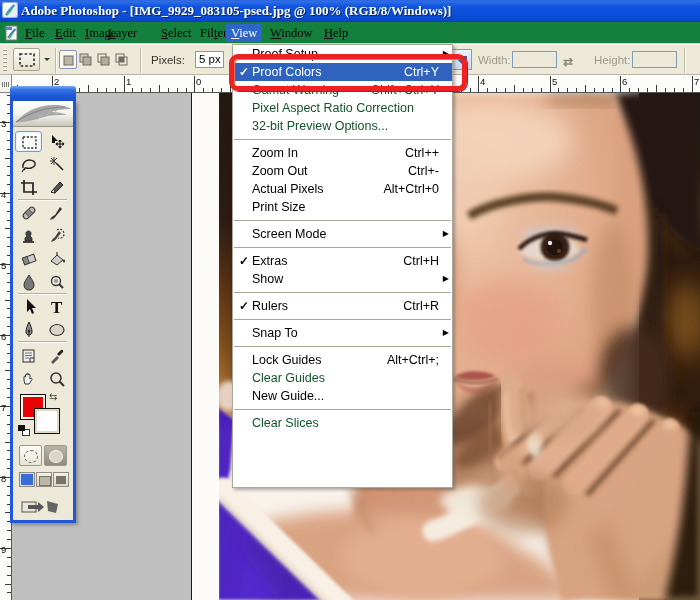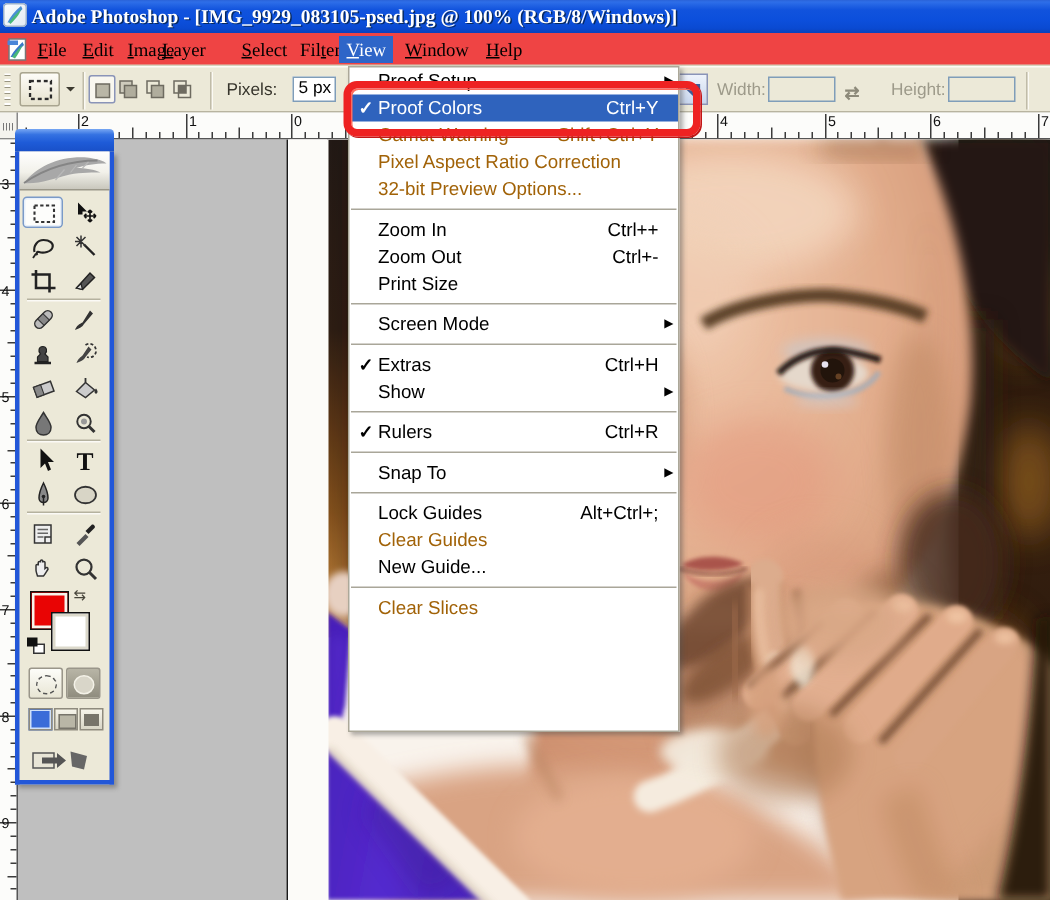--- a/index.html
+++ b/index.html
@@ -8,21 +8,21 @@
 
 #title{left:0;top:0;width:700px;height:22px;
 background:linear-gradient(180deg,#2a63d8 0%,#2e6ee8 6%,#1153dd 30%,#0c4fdc 60%,#0a4ad2 85%,#0941bd 100%);}
 #title .txt{position:absolute;left:21px;top:3px;font-family:"Liberation Serif",serif;font-weight:bold;
 font-size:13px;color:#fff;text-shadow:1px 1px 0 #08295e;white-space:nowrap;letter-spacing:0px}
 #psicon{position:absolute;left:2px;top:2px;width:16px;height:16px;border-radius:3px;
 background:linear-gradient(135deg,#ffffff,#dfe8f2);box-shadow:0 0 0 1px #9ab0cc inset}
 #psicon svg{position:absolute;left:1px;top:1px}
 
 
-#menubar{left:0;top:22px;width:700px;height:22px;background:#ef4444;border-bottom:1px solid #d6d2bc;
+#menubar{left:0;top:22px;width:700px;height:22px;background:#15803d;border-bottom:1px solid #d6d2bc;
 font-family:"Liberation Serif",serif;font-size:12.5px;color:#000}
 #menubar .mb{position:absolute;top:2px;height:18px;line-height:18px}
 #menubar .mb u{text-decoration:underline}
 #menubar .mb.act{background:#2e65c8;color:#fff;padding:0 5px}
 #docicon{position:absolute;left:4px;top:2px;width:15px;height:17px}
 
 
 #opts{left:0;top:44px;width:700px;height:31px;background:#ece9d8;border-top:1px solid #fcfbf5;border-bottom:1px solid #b8b4a0}
 .grip{position:absolute;left:3px;top:4px;width:4px;height:22px;
 background:repeating-linear-gradient(180deg,#fff 0 1px,#9a9683 1px 2px,transparent 2px 4px)}
@@ -91,21 +91,21 @@
 
 
 #vmenu{left:232px;top:44px;width:221px;height:444px;background:#fff;border:1px solid #aca899;
 box-shadow:2px 2px 3px rgba(80,80,80,.45);font-size:12.5px;color:#000}
 .mi{position:relative;height:18px;line-height:18px;white-space:nowrap}
 .mi .lb{position:absolute;left:19px;top:0}
 .mi .sc{position:absolute;right:13px;top:0}
 .mi .chk{position:absolute;left:6px;top:0;font-size:12px;font-weight:bold}
 .mi .sub{position:absolute;right:3px;top:0;font-size:8px}
 .mi.hi{background:#2f63bd;color:#fff}
-.mi.gray{color:#a16207}
+.mi.gray{color:#14532d}
 .msep{height:9px;position:relative}
 .msep span{position:absolute;left:1px;right:1px;top:4px;border-top:1px solid #a9a699}
 
 
 #redbox{left:229px;top:54px;width:238px;height:37px;border:5px solid #ee2222;border-radius:9px;
 box-shadow:1px 1px 0 #c11616, inset 1px 1px 0 #ff6a5a}
 </style></head>
 <body>
 <div id="scr">
 
@@ -709,20 +709,24 @@
       </div>
       <div class="mi">
         <span class="lb">Zoom In</span>
         <span class="sc">Ctrl++</span>
       </div>
       <div class="mi">
         <span class="lb">Zoom Out</span>
         <span class="sc">Ctrl+-</span>
       </div>
       <div class="mi">
+        <span class="lb">Actual Pixels</span>
+        <span class="sc">Alt+Ctrl+0</span>
+      </div>
+      <div class="mi">
         <span class="lb">Print Size</span>
       </div>
       <div class="msep">
         <span></span>
       </div>
       <div class="mi">
         <span class="lb">Screen Mode</span>
         <span class="sub">▶</span>
       </div>
       <div class="msep">

